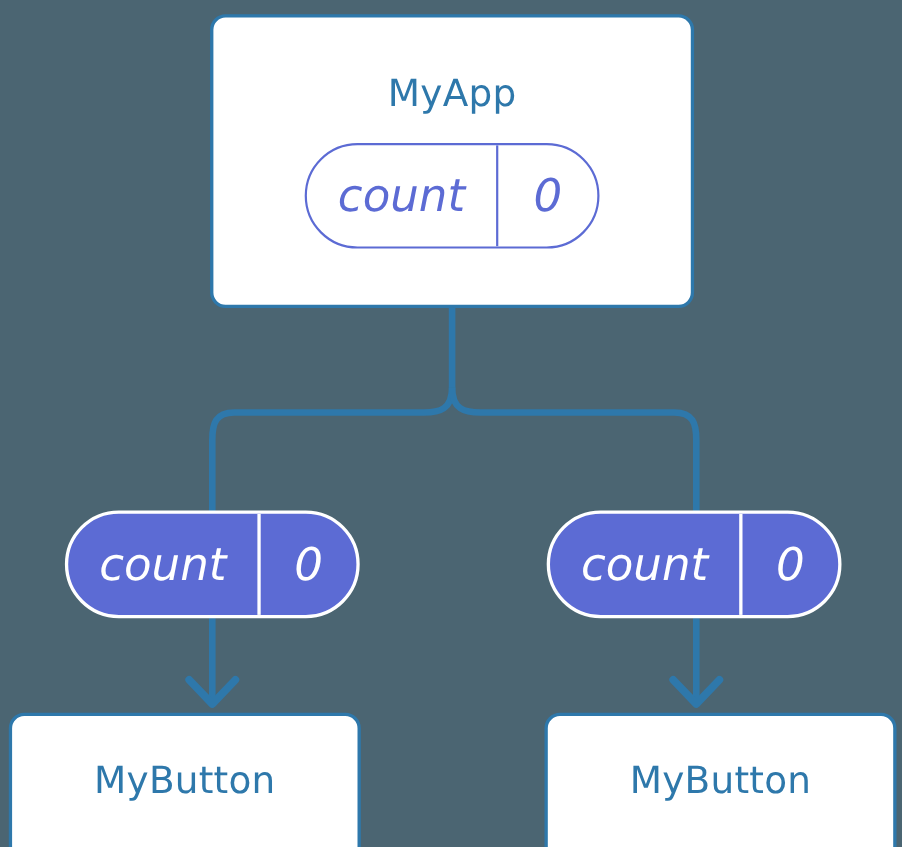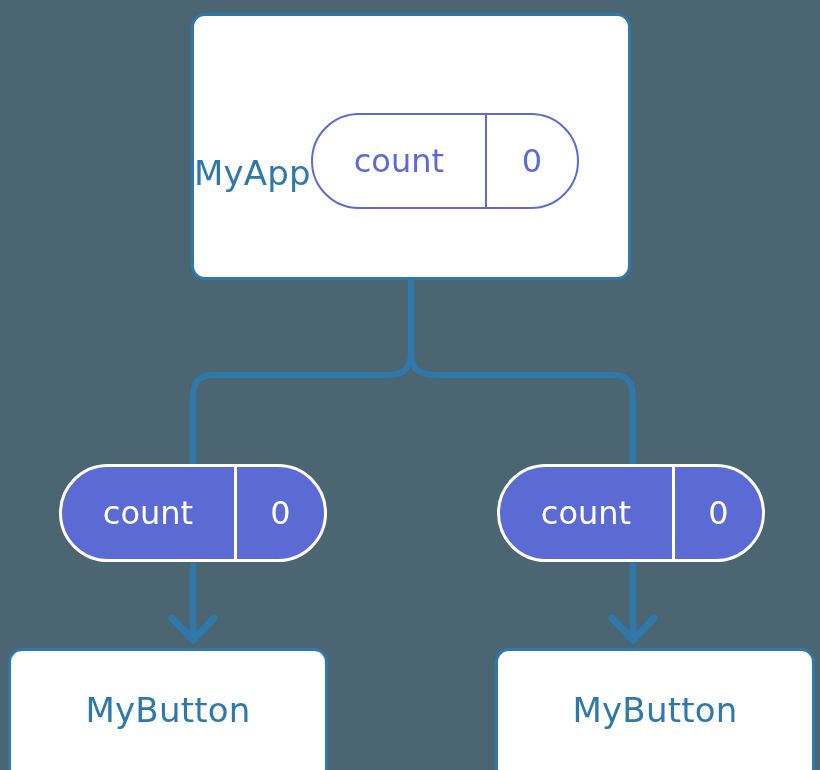--- a/index.html
+++ b/index.html
@@ -35,21 +35,21 @@
 
   
   .card {
     position: absolute;
     background: #ffffff;
     border: 3px solid #2e78ab;
     border-radius: 14px;
     box-sizing: border-box;
     z-index: 2;
     display: flex;
-    flex-direction: row;
+    flex-direction: column;
     align-items: center;
   }
 
   #card-myapp {
     left: 191px;
     top: 13px;
     width: 440px;
     height: 267px;
     justify-content: flex-start;
   }
@@ -90,23 +90,24 @@
   }
 
   .pill-outline .pill-val {
     border-left: 2px solid #5c6bd4;
   }
 
   .pill-key, .pill-val {
     display: flex;
     align-items: center;
     justify-content: center;
-    font-size: 32px;
+    font-size: 41px;
     line-height: 1;
     box-sizing: border-box;
+    font-style: italic;
   }
 
   .pill-key { flex: 0 0 172px; }
   .pill-val { flex: 1 1 auto; }
 
   
   .pill-filled {
     position: absolute;
     z-index: 2;
     background: #5c6bd4;

